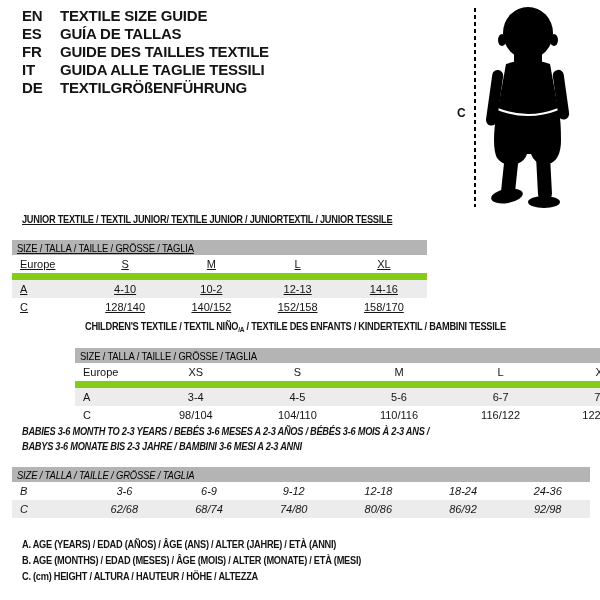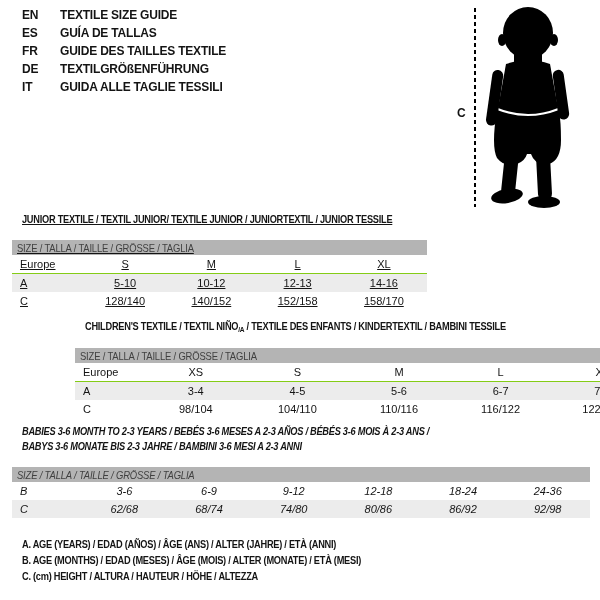--- a/index.html
+++ b/index.html
@@ -2,42 +2,42 @@
 <html><head>
 <meta charset="utf-8">
 <style>
   html,body{margin:0;padding:0;}
   #canvas{
     position:relative;width:600px;height:600px;background:#ffffff;
     font-family:"Liberation Sans",sans-serif;color:#141414;overflow:hidden;
   }
   
   .lang-block{position:absolute;left:22px;top:6px;}
-  .lang-row{display:flex;height:18px;align-items:center;font-weight:bold;font-size:12px;letter-spacing:-0.2px;}
+  .lang-row{display:flex;height:18px;align-items:center;font-weight:bold;font-size:15px;letter-spacing:-0.2px;}
   .lang-code{width:38px;}
   .lang-label{white-space:nowrap;}
   
   .dash-line{position:absolute;left:474px;top:8px;width:2px;height:199px;
     background:repeating-linear-gradient(to bottom,#000 0 4px,transparent 4px 7px);}
   .c-label{position:absolute;left:457px;top:106px;font-weight:bold;font-size:12px;}
   .baby-svg{position:absolute;left:481px;top:6px;}
   
   .size-table{position:absolute;}
   .t1{left:12px;top:212px;width:415px;text-decoration:underline;}
   .t2{left:28px;top:319px;width:578px;margin-left:47px;}
   .t3{left:12px;top:424px;width:578px;font-style:italic;}
   .title-block{margin-bottom:13px;}
   .tbl-title{font-weight:bold;font-size:10.5px;line-height:15px;margin-left:10px;
     white-space:nowrap;letter-spacing:-0.3px;transform:scaleX(0.88);transform-origin:0 50%;}
   .tbl-title .sub{font-size:7.5px;position:relative;top:2px;}
-  .tbl-bar{height:15px;background:#b4b4b4;display:flex;align-items:center;padding-left:5px;color:#404040;}
+  .tbl-bar{height:15px;background:#b4b4b4;display:flex;align-items:center;padding-left:5px;color:#000000;}
   .bar-text{display:inline-block;font-size:10.5px;letter-spacing:-0.2px;transform:scaleX(0.9);transform-origin:0 50%;white-space:nowrap;}
   .tbl-row{display:flex;height:18px;align-items:center;font-size:11px;}
   .tbl-row.shaded{background:#ececec;}
-  .tbl-row.ruled{border-bottom:1px solid #84cc16;}
+  .tbl-row.ruled{border-bottom:7px solid #84cc16;}
   .cell{flex:1;text-align:center;white-space:nowrap;}
   .cell.label{flex:0 0 62px;text-align:left;padding-left:8px;}
   
   .foot-block{position:absolute;left:22px;top:536px;}
   .footnote{font-weight:bold;font-size:10.5px;line-height:16px;white-space:nowrap;
     letter-spacing:-0.3px;transform:scaleX(0.88);transform-origin:0 50%;}
 </style>
 </head>
 <body>
 
@@ -50,26 +50,26 @@
     </div>
     <div class="lang-row">
       <span class="lang-code">ES</span>
       <span class="lang-label">GUÍA DE TALLAS</span>
     </div>
     <div class="lang-row">
       <span class="lang-code">FR</span>
       <span class="lang-label">GUIDE DES TAILLES TEXTILE</span>
     </div>
     <div class="lang-row">
+      <span class="lang-code">IT</span>
+      <span class="lang-label">GUIDA ALLE TAGLIE TESSILI</span>
+    </div>
+    <div class="lang-row">
       <span class="lang-code">DE</span>
       <span class="lang-label">TEXTILGRÖßENFÜHRUNG</span>
-    </div>
-    <div class="lang-row">
-      <span class="lang-code">IT</span>
-      <span class="lang-label">GUIDA ALLE TAGLIE TESSILI</span>
     </div>
   </div>
 
   <div class="dash-line"></div>
   <span class="c-label">C</span>
   <svg class="baby-svg" width="96" height="202" viewBox="0 0 96 202" aria-hidden="true">
     <g fill="#000000">
       <ellipse cx="47" cy="27" rx="25" ry="26"></ellipse>
       <ellipse cx="21" cy="34" rx="4" ry="6"></ellipse>
       <ellipse cx="73" cy="34" rx="4" ry="6"></ellipse>
@@ -94,22 +94,22 @@
       </div>
       <div class="tbl-row ruled">
         <div class="cell label">Europe</div>
         <div class="cell">S</div>
         <div class="cell">M</div>
         <div class="cell">L</div>
         <div class="cell">XL</div>
       </div>
       <div class="tbl-row shaded">
         <div class="cell label">A</div>
-        <div class="cell">5-10</div>
-        <div class="cell">10-12</div>
+        <div class="cell">4-10</div>
+        <div class="cell">10-2</div>
         <div class="cell">12-13</div>
         <div class="cell">14-16</div>
       </div>
       <div class="tbl-row">
         <div class="cell label">C</div>
         <div class="cell">128/140</div>
         <div class="cell">140/152</div>
         <div class="cell">152/158</div>
         <div class="cell">158/170</div>
       </div>

